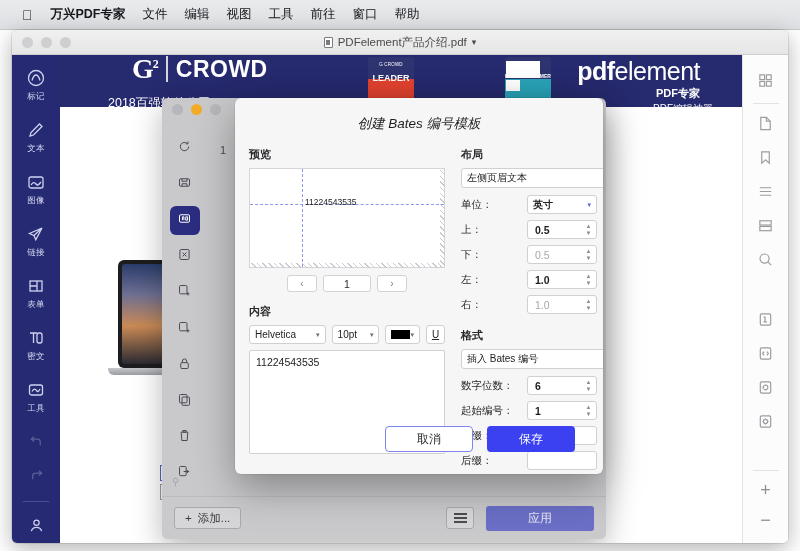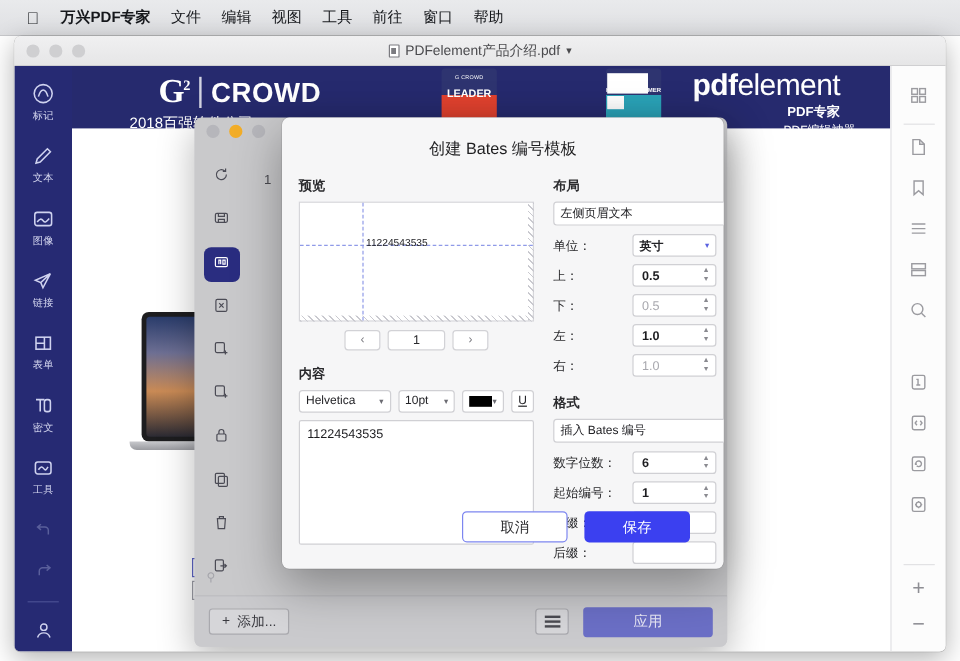--- a/index.html
+++ b/index.html
@@ -85,21 +85,21 @@
   
   .canvas {
     position: absolute; left: 48px; right: 46px; top: 25px; bottom: 0;
     background: #fff; overflow: hidden;
   }
   .pagebanner {
     position: absolute; left: 0; right: 0; top: 0; height: 52px;
     background: #262a6e;
   }
   .g2logo {
-    position: absolute; left: 72px; top: 8px; display: flex; align-items: center;
+    position: absolute; left: 72px; top: 0; display: flex; align-items: center;
     color: #fff;
   }
   .g2mark {
     font-family: "Liberation Serif", serif; font-weight: bold; font-size: 28px;
     line-height: 1; letter-spacing: -1px;
   }
   .g2mark sup { font-size: 12px; vertical-align: super; }
   .g2bar { width:2px; height: 26px; background: #fff; margin: 0 8px; opacity:.8 }
   .g2word { font-weight: bold; font-size: 23px; letter-spacing: .5px; }
   .bannersub {
@@ -200,21 +200,21 @@
   }
   .bate-pin{ position:absolute; left:10px; bottom:52px; color:#a4a4aa; font-size:10px;}
 
   
   .dialog {
     position: absolute; left: 223px; top: 68px; width: 368px; height: 376px;
     background: #f6f6f7; border-radius: 6px;
     box-shadow: 0 14px 40px rgba(0,0,0,0.34), 0 0 0 0.5px rgba(0,0,0,.12);
     overflow: hidden;
   }
-  .dlg-title { text-align:center; font-size:13.5px; color:#1e1e20; padding-top:17px; }
+  .dlg-title { text-align:center; font-size:13.5px; color:#1e1e20; padding-top:17px;font-style:italic; }
   .dlg-body { display:flex; padding: 14px 14px 0 14px; gap: 16px; }
   .col-l { width: 196px; }
   .col-r { width: 136px; }
   .sec-h { font-size: 11px; font-weight: bold; color:#2a2a2d; margin-bottom: 6px; }
 
   .preview {
     height: 100px; border: 1px solid #d6d6da; background:#fff; position: relative;
   }
   .preview .vline { position:absolute; left:52px; top:0; bottom:0; width:0; border-left:1px dashed #8f9ae8;}
   .preview .hline { position:absolute; left:0; right:0; top:35px; height:0; border-top:1px dashed #8f9ae8;}

